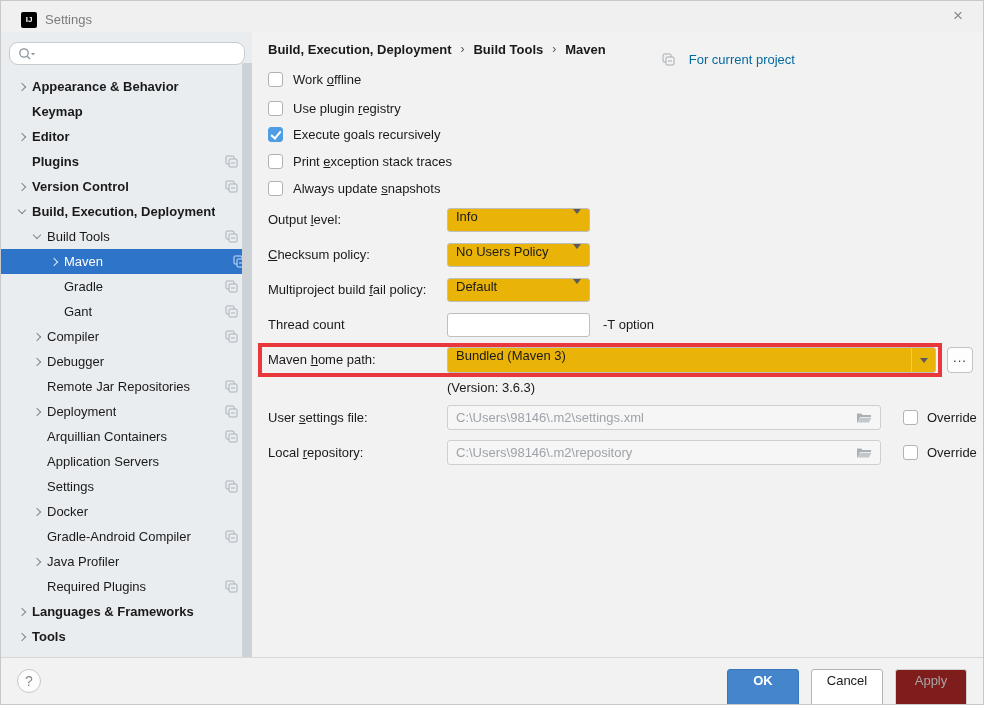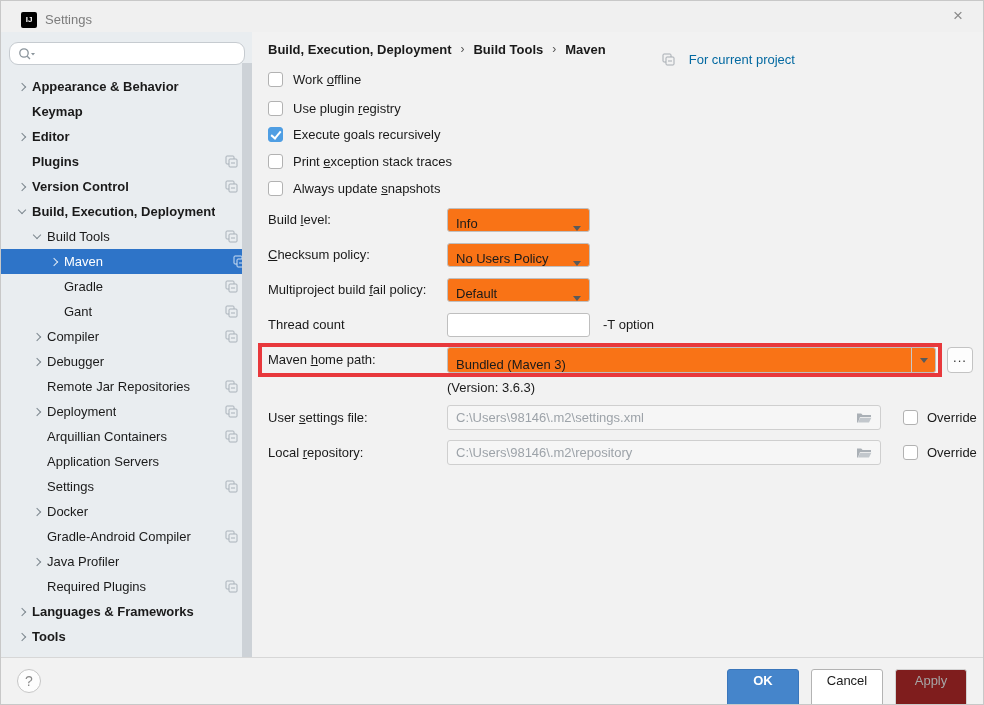--- a/index.html
+++ b/index.html
@@ -45,21 +45,21 @@
   .bc-sep { margin:0 9px; color:#555; font-weight:normal; font-size:12px; }
   .scope { display:flex; align-items:center; margin-left:56px; font-weight:normal; color:#0369a1; gap:14px;margin-top:21px; }
 
   .cbrow { position:absolute; left:16px; display:flex; align-items:center; gap:10px; height:16px; cursor:pointer; }
   .cb { width:15px; height:15px; background:#fff; border:1px solid #b2b2b2; border-radius:3px; flex:none; position:relative; }
   .cb.checked { background:#4f9ee3; border-color:#4f9ee3; }
   .cb.checked::after { content:''; position:absolute; left:4px; top:1px; width:4px; height:8px; border-right:2px solid #fff; border-bottom:2px solid #fff; transform:rotate(40deg); }
   .u { text-decoration:underline; }
 
   .flabel { position:absolute; left:16px; line-height:24px; }
-  .combo { position:absolute; left:195px; height:24px; width:143px; background:#f97316; border:1px solid #bfbfbf; border-radius:3px; display:flex; align-items:flex-end; padding-left:8px; cursor:pointer; }
+  .combo { position:absolute; left:195px; height:24px; width:143px; background:#eab308; border:1px solid #bfbfbf; border-radius:3px; display:flex; align-items:flex-start; padding-left:8px; cursor:pointer; }
   .combo .arrow { margin-left:auto; margin-right:8px; width:0; height:0; border-left:4.5px solid transparent; border-right:4.5px solid transparent; border-top:5px solid #5a5a5a; }
   .textinput { position:absolute; left:195px; height:24px; width:143px; background:#fff; border:1px solid #bfbfbf; border-radius:3px; font-family:"Liberation Sans",sans-serif; font-size:13px; padding:0 6px; }
   .suffix { position:absolute; left:351px; line-height:24px; }
 
   .highlight-rect { position:absolute; left:6px; top:311px; width:684px; height:34px; border:4px solid #e8383c; pointer-events:none; z-index:5; }
   .combo-wide { left:195px; top:315px; width:489px; height:26px; }
   .combo-wide .arrowbox { margin-left:auto; width:24px; align-self:stretch; border-left:1px solid #c8c8c8; display:flex; align-items:center; justify-content:center; }
   .combo-wide .arrowbox i { width:0; height:0; border-left:4.5px solid transparent; border-right:4.5px solid transparent; border-top:5px solid #5a5a5a; }
   .browse-btn { position:absolute; left:695px; top:315px; width:26px; height:26px; background:#fdfdfd; border:1px solid #c3c3c3; border-radius:4px; text-align:center; line-height:20px; color:#333; cursor:pointer; letter-spacing:1px; }
   .version-note { position:absolute; left:195px; top:348px; }
@@ -286,21 +286,21 @@
     </div>
     <div class="cbrow" style="top:121px">
       <span class="cb"></span>
       <span><span>Print </span><span class="u">e</span><span>xception stack traces</span></span>
     </div>
     <div class="cbrow" style="top:148px">
       <span class="cb"></span>
       <span><span>Always update </span><span class="u">s</span><span>napshots</span></span>
     </div>
 
-    <div class="flabel" style="top:176px"><span>Build </span><span class="u">l</span><span>evel:</span></div>
+    <div class="flabel" style="top:176px"><span>Output </span><span class="u">l</span><span>evel:</span></div>
     <div class="combo" style="top:176px">
         <span>Info</span>
         <span class="arrow"></span>
       </div>
 
     <div class="flabel" style="top:211px"><span></span><span class="u">C</span><span>hecksum policy:</span></div>
     <div class="combo" style="top:211px">
         <span>No Users Policy</span>
         <span class="arrow"></span>
       </div>

